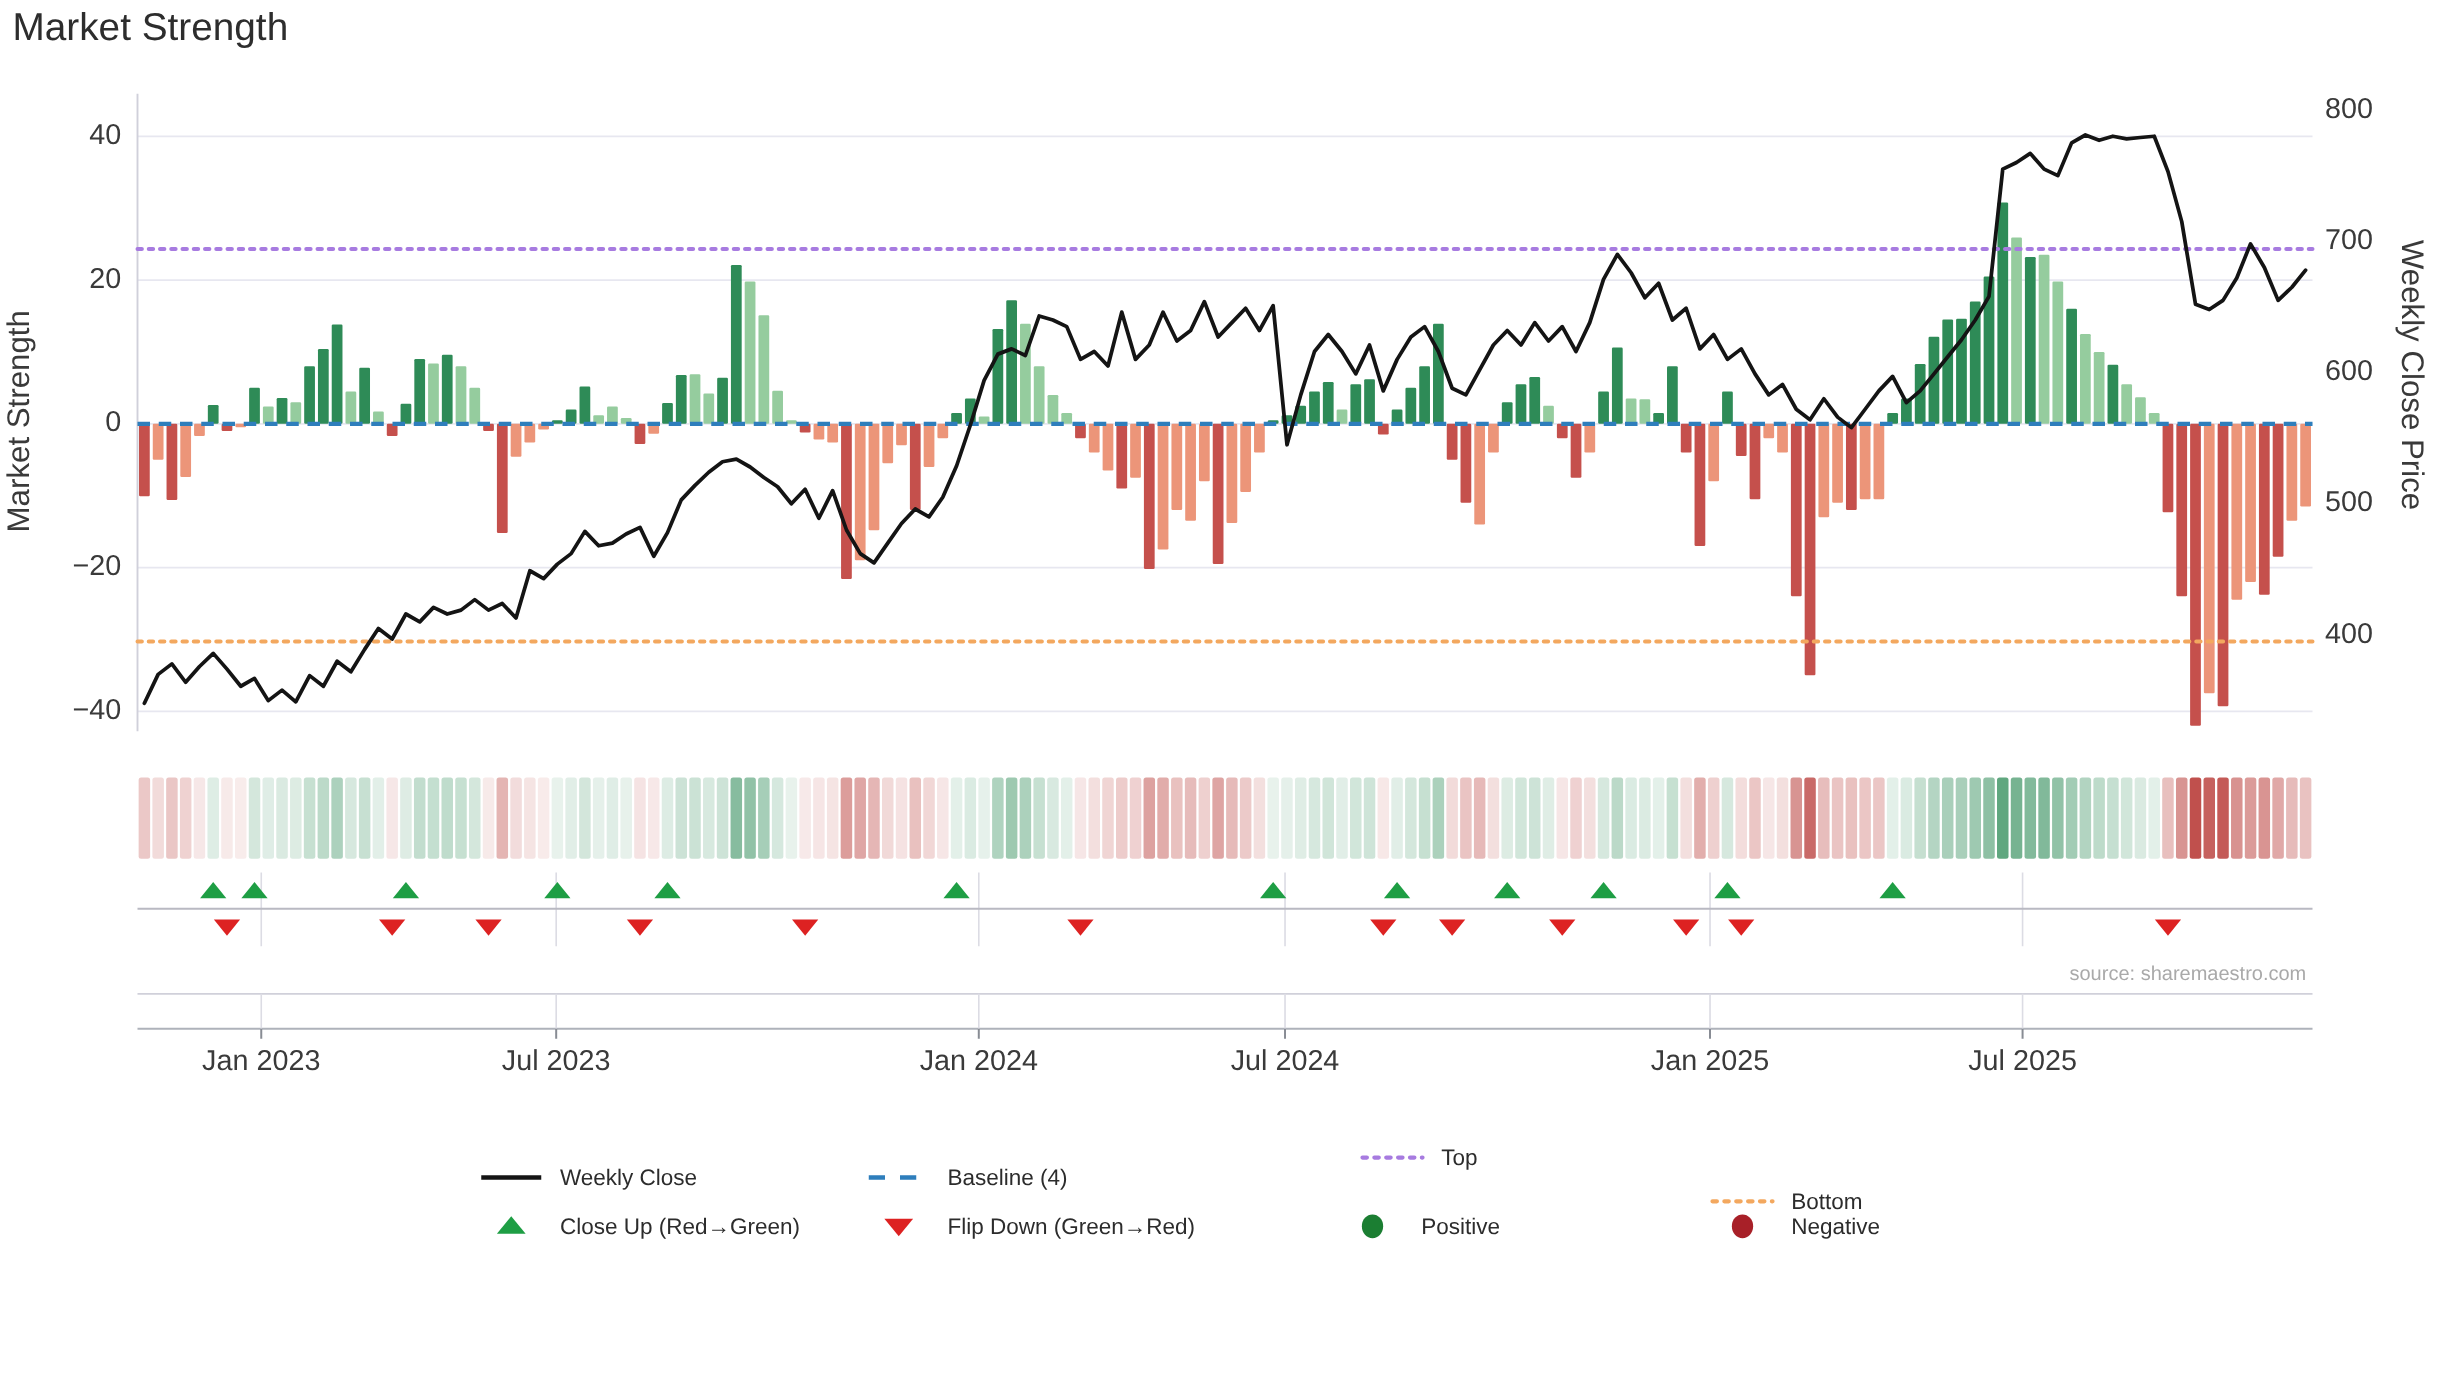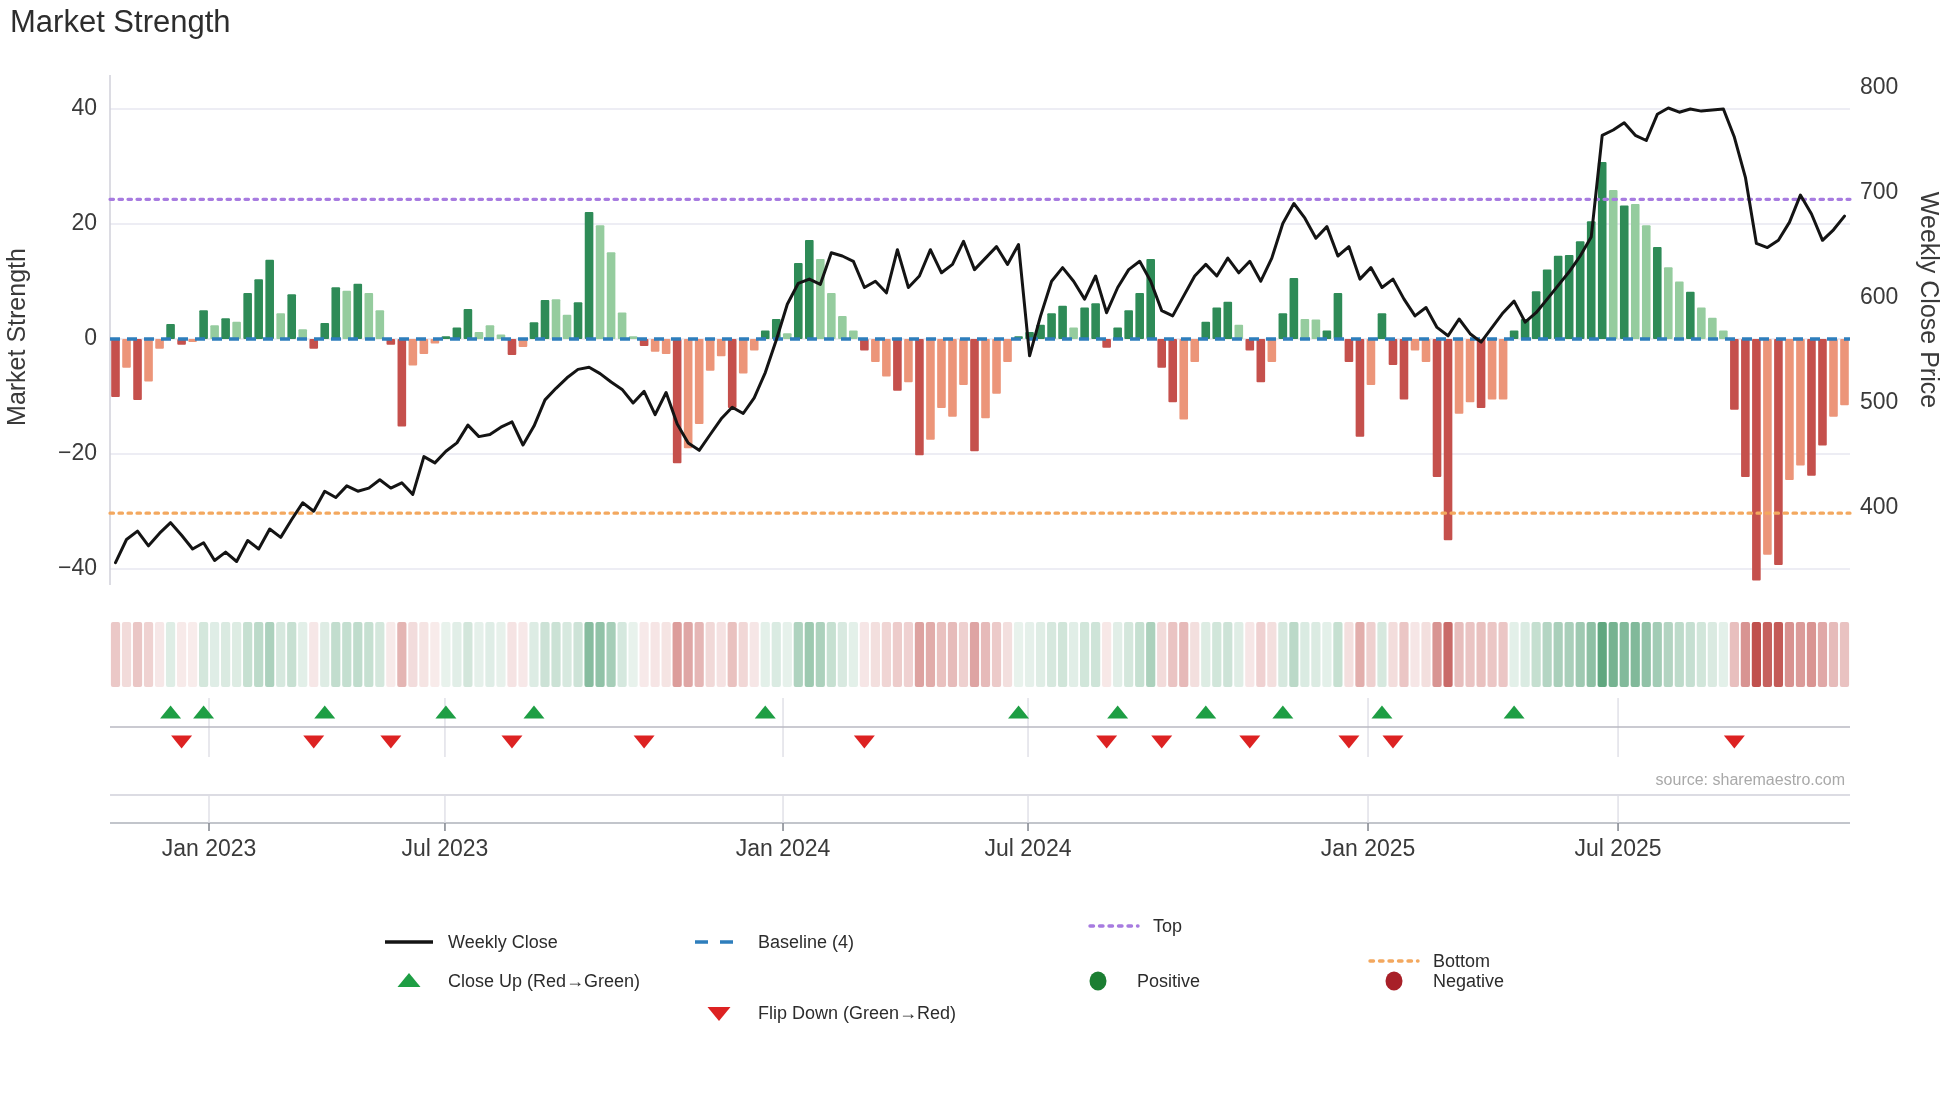--- a/index.html
+++ b/index.html
@@ -438,21 +438,21 @@
           <line x1="2" y1="13" x2="50" y2="13" stroke="#f3a85f" stroke-width="3.4" stroke-dasharray="3.5 6" stroke-linecap="round"></line>
         </svg>
         <span class="lab">Bottom</span>
       </div>
       <div class="legend-item" style="left: 383px; top: 966px;">
         <svg width="52" height="26">
           <path d="M 26 5 L 14.5 19 L 37.5 19 Z" fill="#1e9e44"></path>
         </svg>
         <span class="lab">Close Up (Red→Green)</span>
       </div>
-      <div class="legend-item" style="left: 693px; top: 998px;">
+      <div class="legend-item" style="left: 693px; top: 966px;">
         <svg width="52" height="26">
           <path d="M 26 21 L 14.5 7 L 37.5 7 Z" fill="#dd2222"></path>
         </svg>
         <span class="lab">Flip Down (Green→Red)</span>
       </div>
       <div class="legend-item" style="left: 1072px; top: 966px;">
         <svg width="52" height="26">
           <ellipse cx="26" cy="13" rx="8.5" ry="9.5" fill="#1b7e32"></ellipse>
         </svg>
         <span class="lab">Positive</span>

